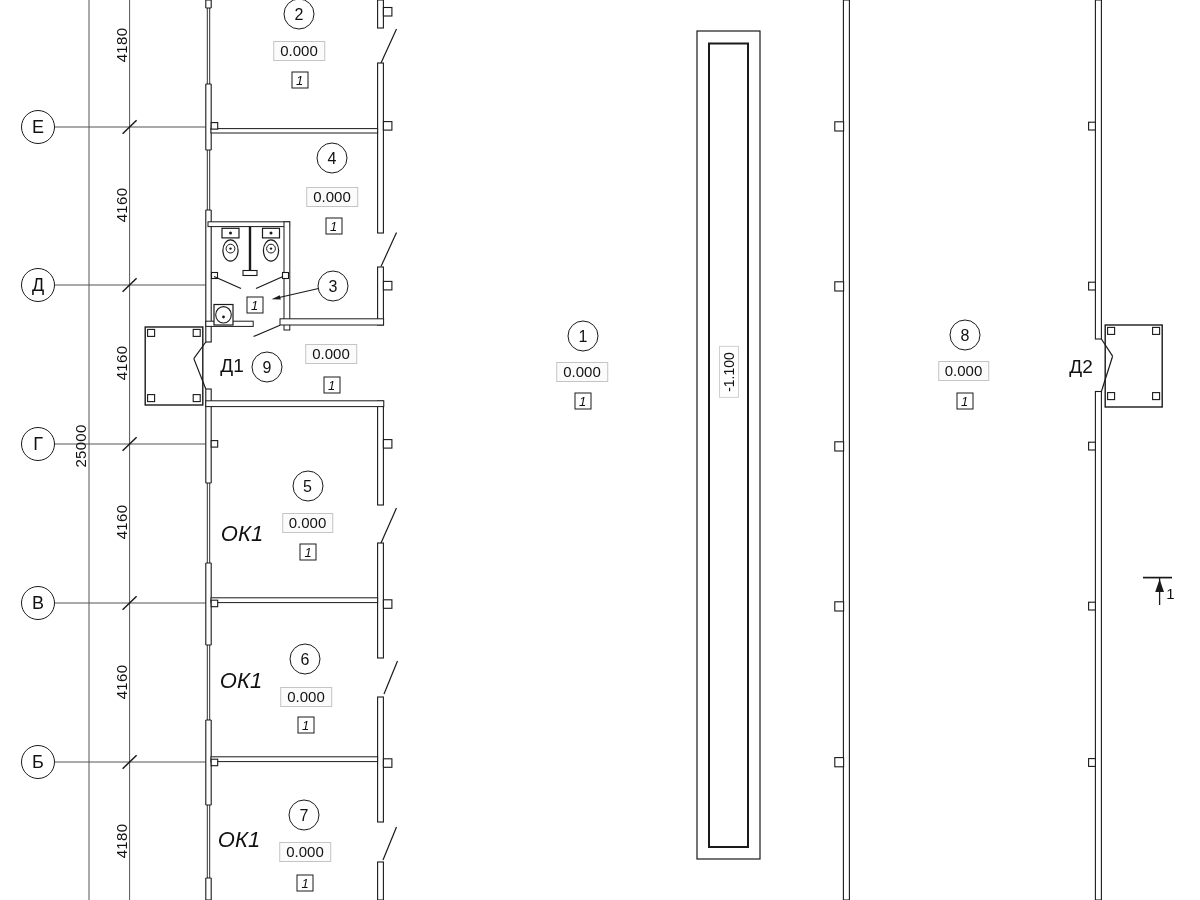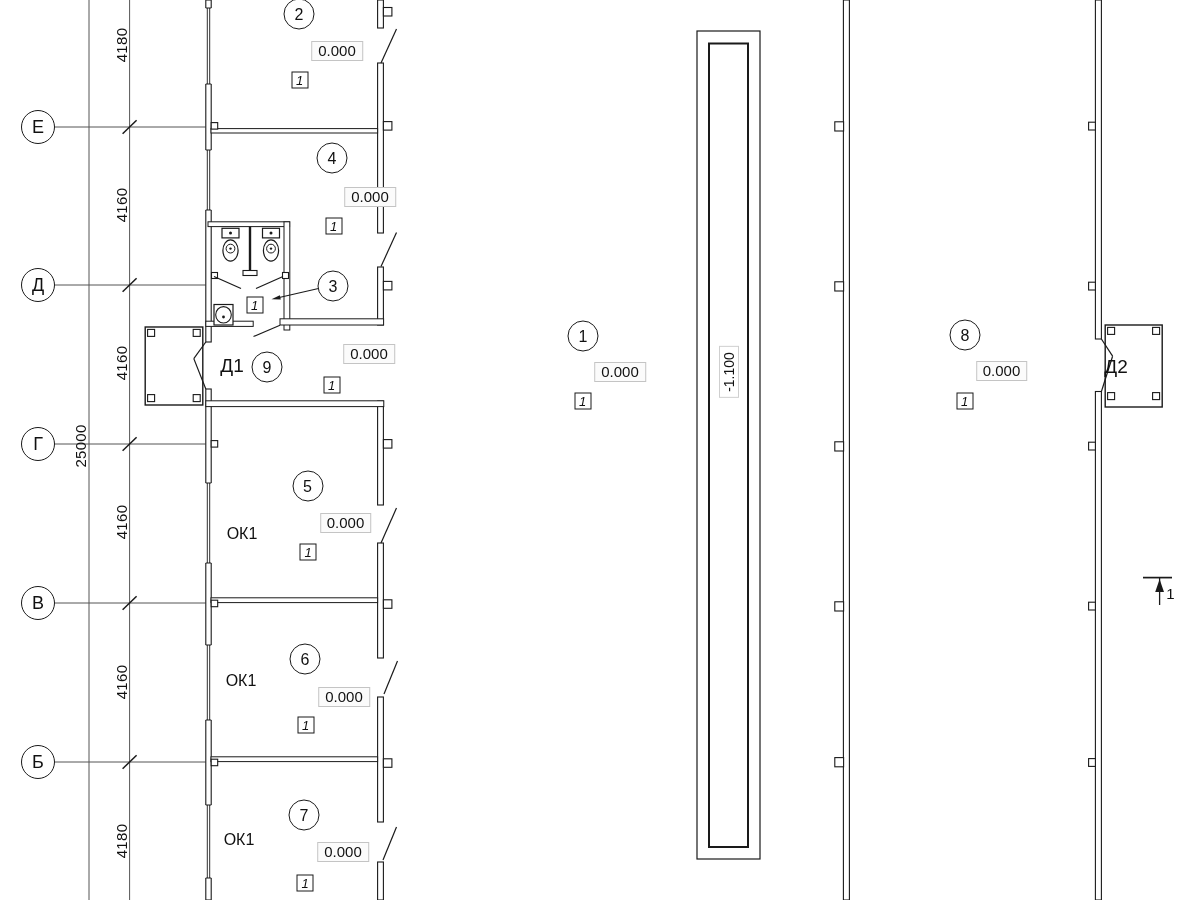--- a/index.html
+++ b/index.html
@@ -16,21 +16,21 @@
   }
   .room-circle{
     position:absolute;transform:translate(-50%,-50%);
     width:31px;height:31px;border:1.2px solid #1a1a1a;border-radius:50%;
     background:#fff;display:flex;align-items:center;justify-content:center;
     font-size:16px;box-sizing:border-box;
   }
   .elev-box{
     position:absolute;transform:translate(-50%,-50%);
     border:1px solid #c4c4c4;background:#fbfbfb;color:#111;
-    font-size:15px;line-height:16px;padding:1px 6px;white-space:nowrap;margin-left:38px;
+    font-size:15px;line-height:16px;padding:1px 6px;white-space:nowrap;
   }
   .finish-box{
     position:absolute;transform:translate(-50%,-50%);
     width:17px;height:17px;border:1.4px solid #1a1a1a;background:#fff;
     display:flex;align-items:center;justify-content:center;
     font-size:13px;font-style:italic;box-sizing:border-box;
   }
   .dim-label{
     position:absolute;transform:translate(-50%,-50%) rotate(-90deg);
     font-size:15px;white-space:nowrap;letter-spacing:.3px;
@@ -39,21 +39,21 @@
     position:absolute;transform:translate(-50%,-50%) rotate(-90deg);
     font-size:14px;white-space:nowrap;background:#fff;
     border:1px solid #cfcfcf;padding:1px 5px;
   }
   .plain-label{
     position:absolute;transform:translate(-50%,-50%);
     font-size:19px;white-space:nowrap;
   }
   .window-label{
     position:absolute;transform:translate(-50%,-50%);
-    font-size:16px;white-space:nowrap;
+    font-size:22px;white-space:nowrap;font-style:italic;
   }
   .section-label{
     position:absolute;transform:translate(-50%,-50%);
     font-size:15px;
   }
 </style>
 </head>
 <body>
 
 <div id="canvas">
@@ -288,19 +288,19 @@
   <div class="finish-box" style="left:305.5px;top:724.5px">1</div>
   <div class="finish-box" style="left:305px;top:882.5px">1</div>
   <div class="finish-box" style="left:582.5px;top:400.5px">1</div>
   <div class="finish-box" style="left:964.5px;top:400.5px">1</div>
 
   <div class="window-label" style="left:242px;top:534px">ОК1</div>
   <div class="window-label" style="left:241px;top:680.5px">ОК1</div>
   <div class="window-label" style="left:239px;top:839.5px">ОК1</div>
 
   <div class="plain-label" style="left:232px;top:365.5px">Д1</div>
-  <div class="plain-label" style="left:1116px;top:366.5px">Д2</div>
+  <div class="plain-label" style="left:1081px;top:366.5px">Д2</div>
 
   <div class="pit-label" style="left:728.5px;top:371.5px">-1.100</div>
 
   <div class="section-label" style="left:1170.5px;top:592.5px">1</div>
 
 </div>
 
 </body></html>

